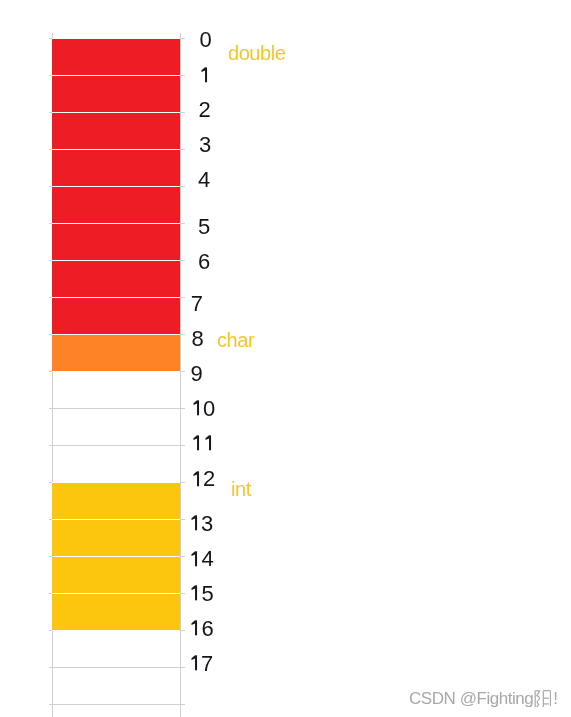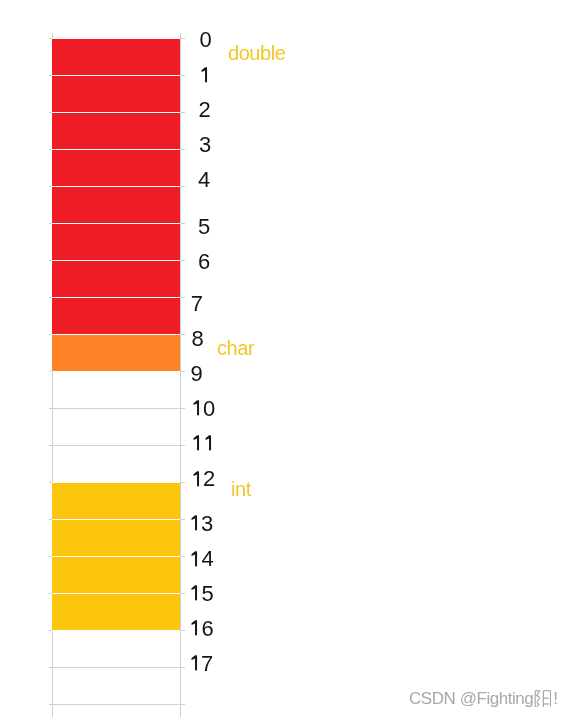--- a/index.html
+++ b/index.html
@@ -111,21 +111,21 @@
       </svg><span class="dg">5</span></div>
     <div class="idx" style="left: 189.4px; top: 617.7px;"><svg class="one" width="12.2" height="22" viewBox="0 0 12.2 22">
         <path d="M6.05 0.3 L8.05 0.3 L8.05 15.3 L6.05 15.3 Z"></path>
         <path d="M6.05 0.3 L6.05 3.4 L2.5 5.1 L2.5 3.25 Z"></path>
       </svg><span class="dg">6</span></div>
     <div class="idx" style="left: 188.7px; top: 652.5px;"><svg class="one" width="12.2" height="22" viewBox="0 0 12.2 22">
         <path d="M6.05 0.3 L8.05 0.3 L8.05 15.3 L6.05 15.3 Z"></path>
         <path d="M6.05 0.3 L6.05 3.4 L2.5 5.1 L2.5 3.25 Z"></path>
       </svg><span class="dg">7</span></div>
     <div class="tag" style="left: 228px; top: 43px;">double</div>
-    <div class="tag" style="left: 217px; top: 338px;">char</div>
+    <div class="tag" style="left: 217px; top: 330px;">char</div>
     <div class="tag" style="left: 231px; top: 479px;">int</div>
   </div>
 
 <div id="wm"><span id="wm-latin">CSDN @Fighting</span><svg id="wm-cjk" width="17" height="17" viewBox="0 0 100 100">
       <g fill="none" stroke="currentColor" stroke-width="7" stroke-linecap="butt" stroke-linejoin="miter">
         <path d="M7 3 L7 100"></path>
         <path d="M9 4 L33 6 L16 33 Q36 39 30 55 Q17 66 19 75 L28 85 L16 100"></path>
         <path d="M55 4 L97 4"></path>
         <path d="M55 4 L55 100"></path>
         <path d="M97 4 L97 95"></path>

